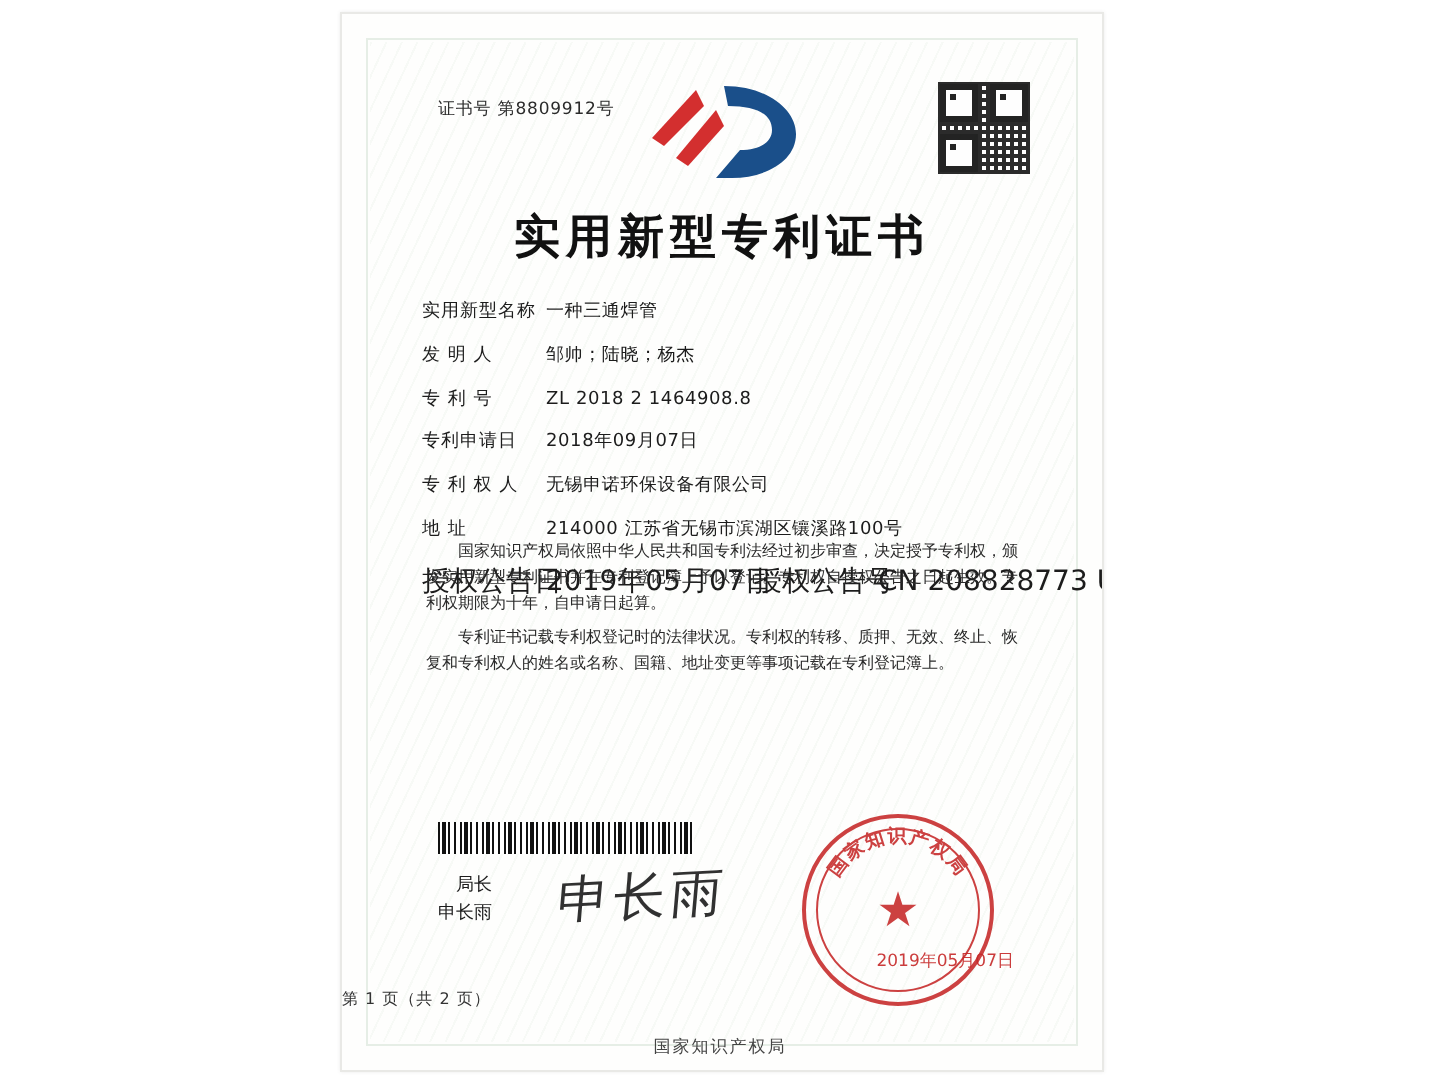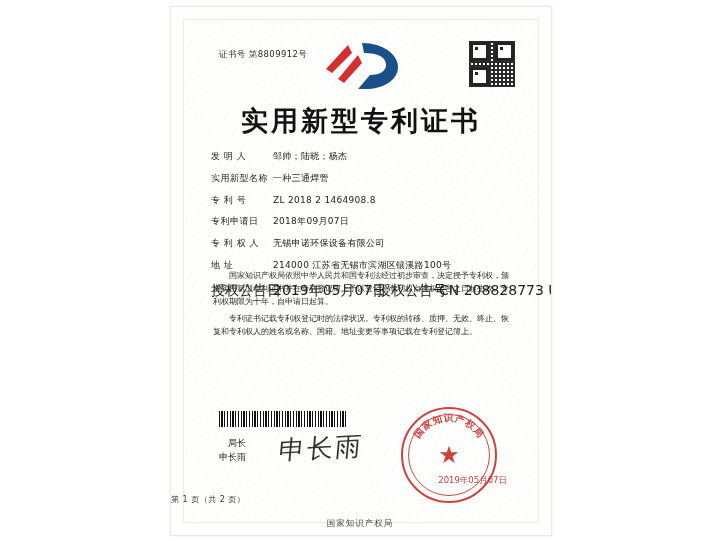--- a/index.html
+++ b/index.html
@@ -89,21 +89,21 @@
   }
   .emblem svg { display: block; }
 
   .doc-title {
     position: absolute;
     left: 0; right: 0;
     top: 96px;
     text-align: center;
     font-family: "DejaVu Serif", serif;
     font-weight: bold;
-    font-size: 27px;
+    font-size: 23px;
     letter-spacing: 3px;
     color: #111;
   }
 
   .fields {
     position: absolute;
     left: 40px;
     top: 144px;
     width: 300px;
   }
@@ -293,26 +293,26 @@
         <path d="M20 40 L40 16 L44 24 L26 44 Z" fill="#d32f2f"></path>
         <path d="M44 4 C66 4 80 16 80 28 C80 42 64 50 48 50 L40 50 L52 36 C62 36 68 32 68 26 C68 18 60 14 46 14 Z" fill="#1a4f8a"></path>
         <path d="M46 18 C58 18 64 22 64 27 C64 32 58 35 50 35 L44 42 L44 18 Z" fill="#ffffff" opacity="0"></path>
       </svg>
     </div>
 
     <div class="doc-title">实用新型专利证书</div>
 
     <div class="fields">
       <div class="field-row">
+        <span class="f-label">实用新型名称</span>
+        <span class="f-value">一种三通焊管</span>
+      </div>
+      <div class="field-row">
         <span class="f-label">发 明 人</span>
         <span class="f-value">邹帅；陆晓；杨杰</span>
-      </div>
-      <div class="field-row">
-        <span class="f-label">实用新型名称</span>
-        <span class="f-value">一种三通焊管</span>
       </div>
       <div class="field-row">
         <span class="f-label">专 利 号</span>
         <span class="f-value">ZL 2018 2 1464908.8</span>
       </div>
       <div class="field-row">
         <span class="f-label">专利申请日</span>
         <span class="f-value">2018年09月07日</span>
       </div>
       <div class="field-row">

